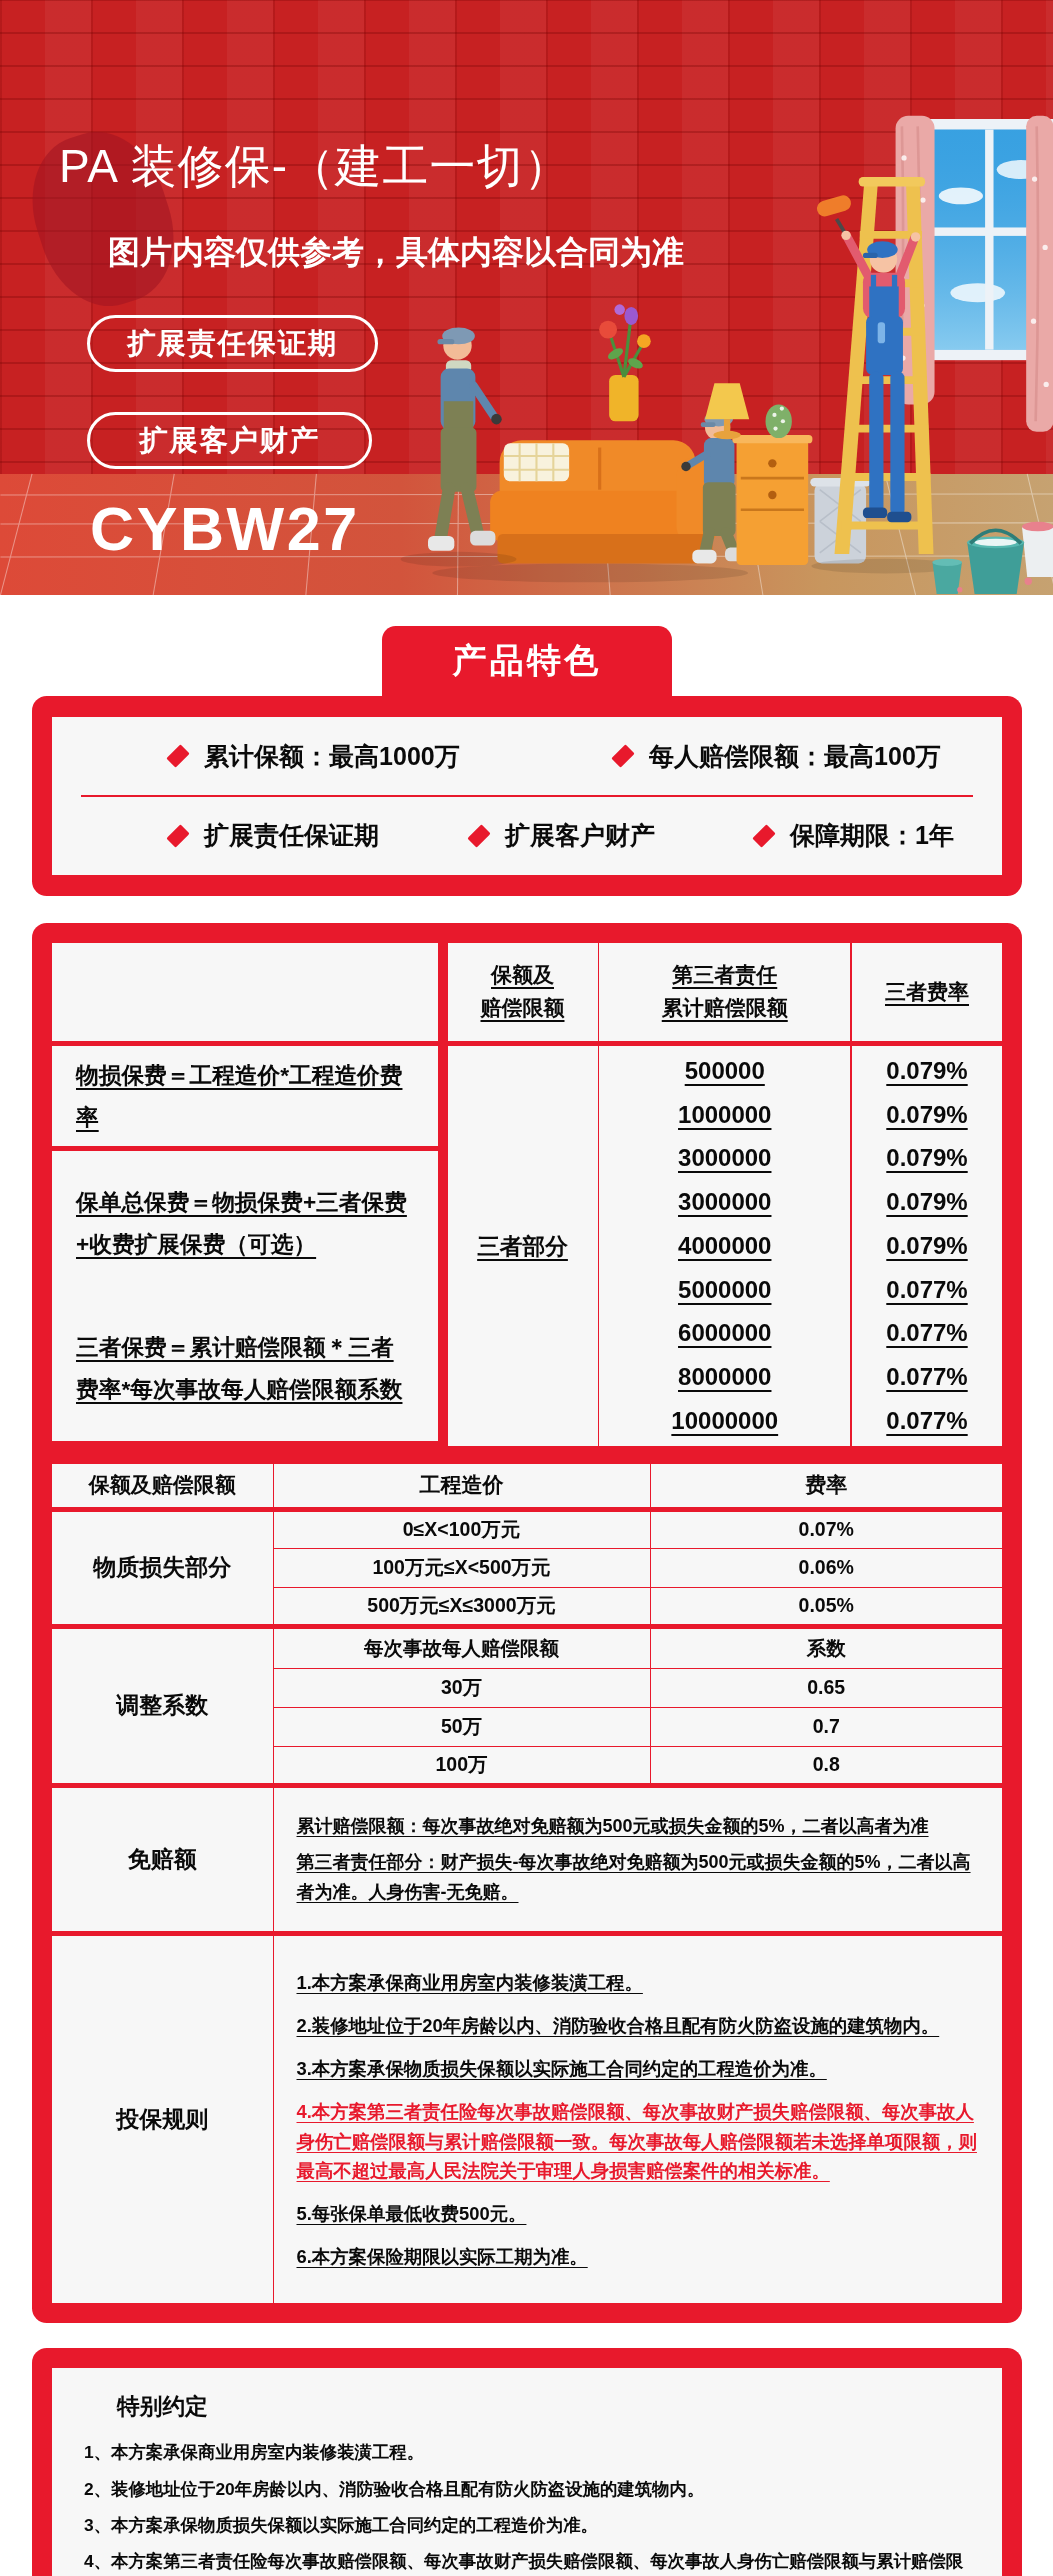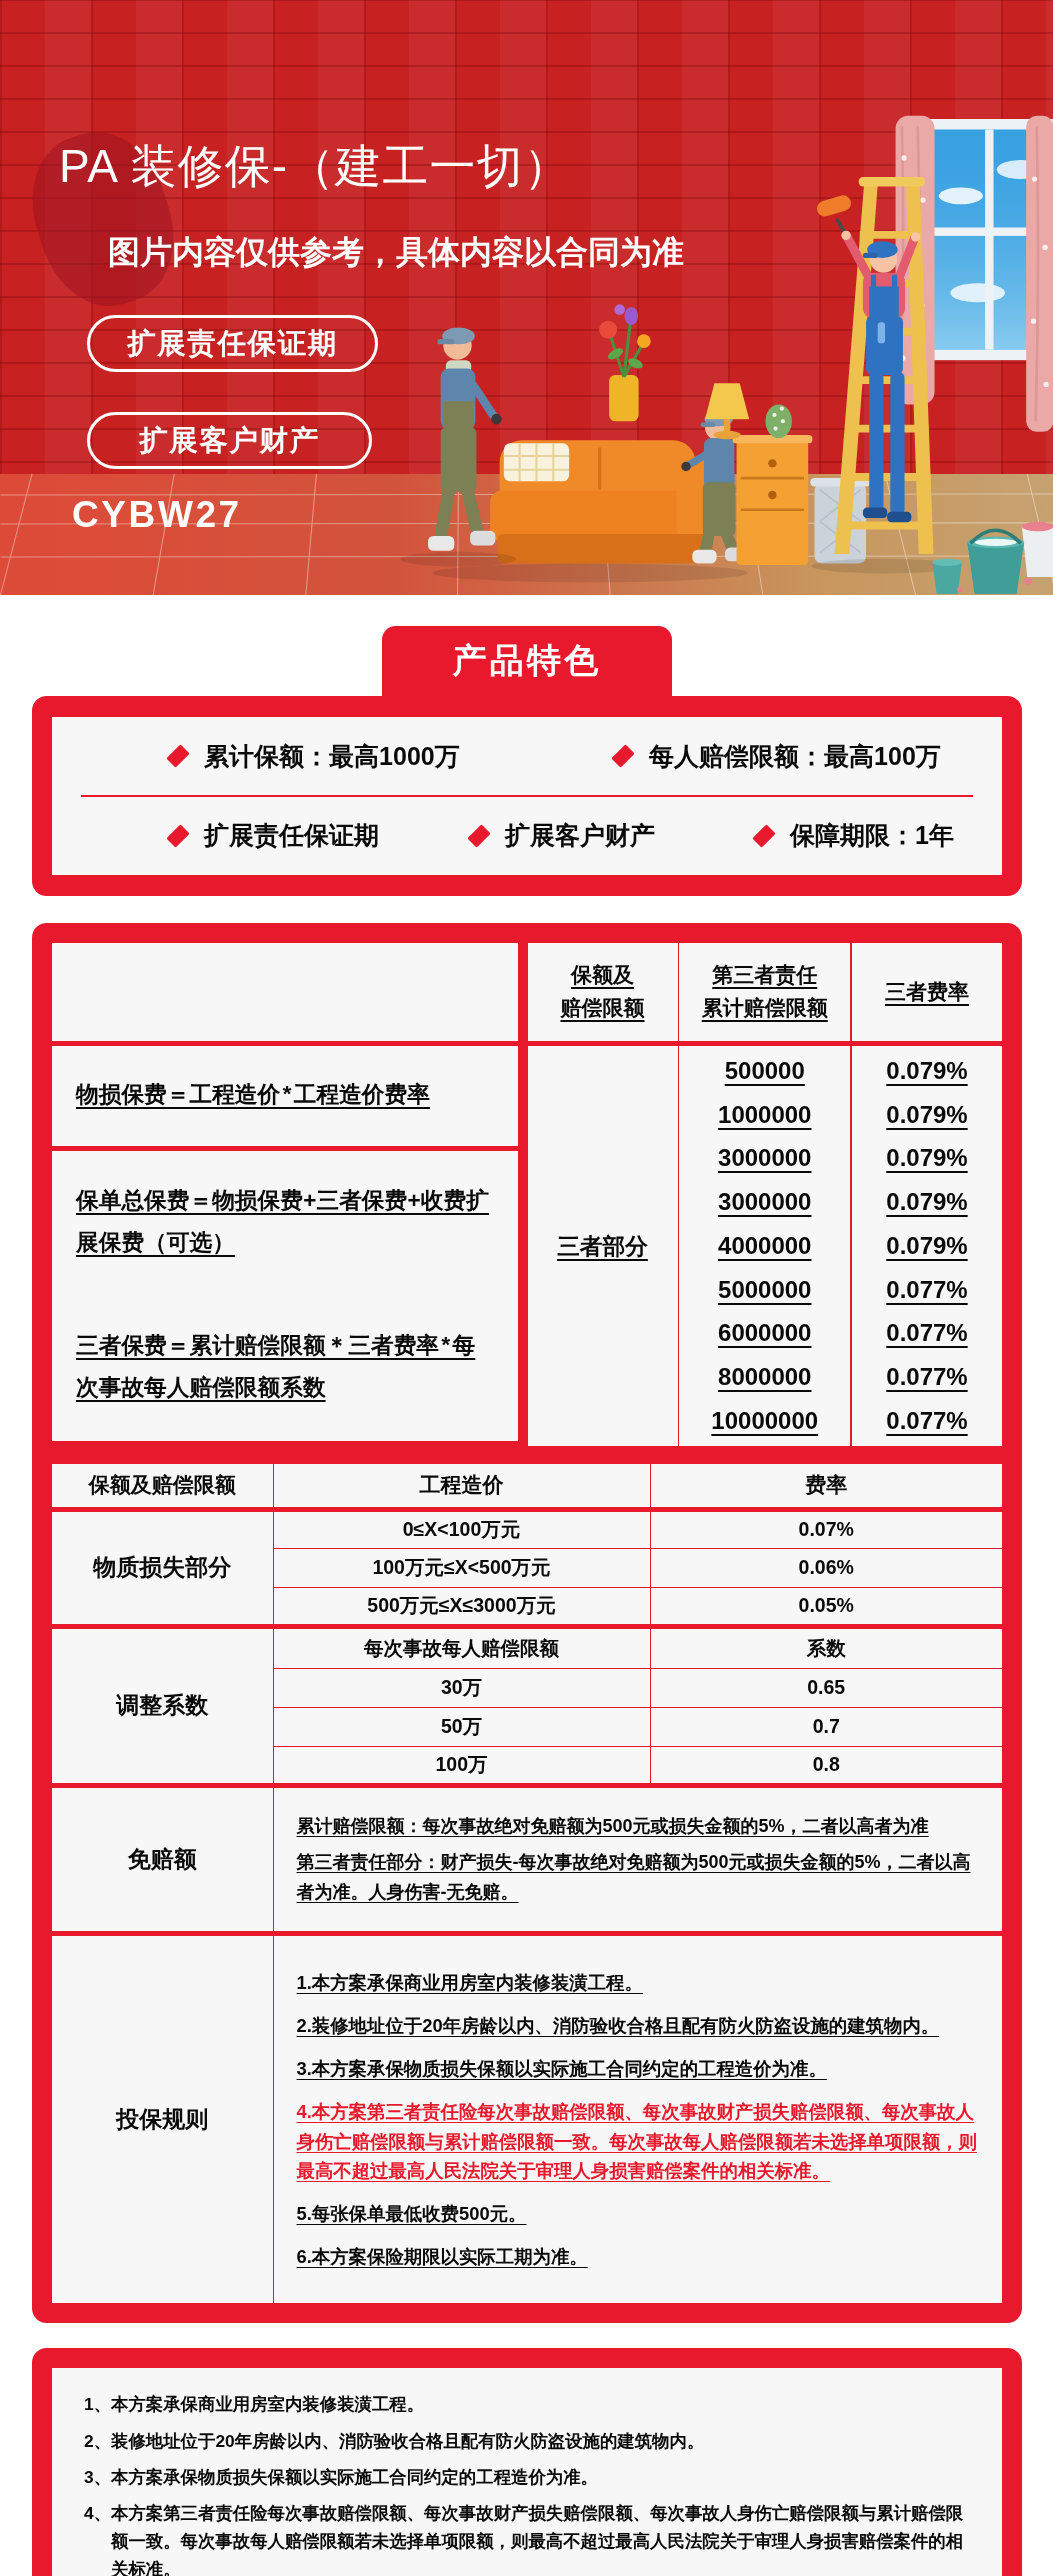--- a/index.html
+++ b/index.html
@@ -33,21 +33,21 @@
     position:absolute;left:108px;top:231px;font-size:32px;font-weight:900;color:#fff;white-space:nowrap;
   }
   .hero-badge{
     position:absolute;left:87px;height:57px;border:3.2px solid #fff;border-radius:29.5px;
     box-sizing:border-box;display:flex;align-items:center;justify-content:center;
     color:#fff;font-size:28.5px;font-weight:700;letter-spacing:1.6px;
   }
   .badge1{top:315px;width:291px;}
   .badge2{top:412px;width:285px;}
   .hero-code{
-    position:absolute;left:72px;top:494px;font-size:37px;font-weight:600;color:#fff;letter-spacing:2.6px;
+    position:absolute;left:90px;top:494px;font-size:61px;font-weight:600;color:#fff;letter-spacing:2.6px;
   }
   .hero-svg{position:absolute;left:0;top:0;width:1054px;height:595px;}
   
   .tab{
     width:290px;height:70px;margin:31px auto 0;background:#e8192c;border-radius:13.7px 13.7px 0 0;
     display:flex;align-items:center;justify-content:center;color:#fff;font-size:34px;font-weight:900;
     letter-spacing:3.2px;position:relative;z-index:2;
   }
   .fbox{
     margin:0 32px;height:200px;background:#e8192c;border-radius:14.8px;box-sizing:border-box;
@@ -64,21 +64,21 @@
     display:inline-block;width:16px;height:16px;background:#e8192c;border-radius:1.6px;
     transform:rotate(45deg) scale(0.82,1.25);margin:0 18px 0 2.1px;flex:none;
   }
   
   .panel{
     margin:27px 32px 0;background:#e8192c;border-radius:14.8px;box-sizing:border-box;padding:20px;
   }
   .panel-inner{background:#f7f7f7;}
   
   .t1{display:flex;height:503px;}
-  .t1-left{width:466px;display:flex;flex-direction:column;box-sizing:border-box;font-family:Liberation Mono, monospace;}
+  .t1-left{width:386px;display:flex;flex-direction:column;box-sizing:border-box;}
   .t1-corner{height:103px;border-bottom:5.3px solid #e8192c;box-sizing:border-box;}
   .t1-cell{
     box-sizing:border-box;display:flex;align-items:center;padding:0 24px;
     font-size:22.7px;font-weight:700;line-height:1.85;text-decoration:underline;text-underline-offset:5.3px;
   }
   .t1-f1{height:105px;border-bottom:5.3px solid #e8192c;}
   .t1-f2{height:152px;border-bottom:5.3px solid #e8192c;}
   .t1-f3{flex:1;}
   .t1-vdiv{width:9.5px;background:#e8192c;}
   .t1-right{flex:1;display:grid;grid-template-columns:150px 1.6px 1fr 1.6px 150px;grid-template-rows:103px 1fr;}
@@ -463,20 +463,21 @@
         </td>
       </tr>
     </tbody>
       </table>
 
   </div>
 </div>
 
 <div class="special">
   <div class="special-inner">
+    <div class="special-title">特别约定</div>
     <div class="special-item">1、本方案承保商业用房室内装修装潢工程。</div>
     <div class="special-item">2、装修地址位于20年房龄以内、消防验收合格且配有防火防盗设施的建筑物内。</div>
     <div class="special-item">3、本方案承保物质损失保额以实际施工合同约定的工程造价为准。</div>
     <div class="special-item">4、本方案第三者责任险每次事故赔偿限额、每次事故财产损失赔偿限额、每次事故人身伤亡赔偿限额与累计赔偿限额一致。每次事故每人赔偿限额若未选择单项限额，则最高不超过最高人民法院关于审理人身损害赔偿案件的相关标准。</div>
 
   </div>
 </div>
 
 
 </body></html>

